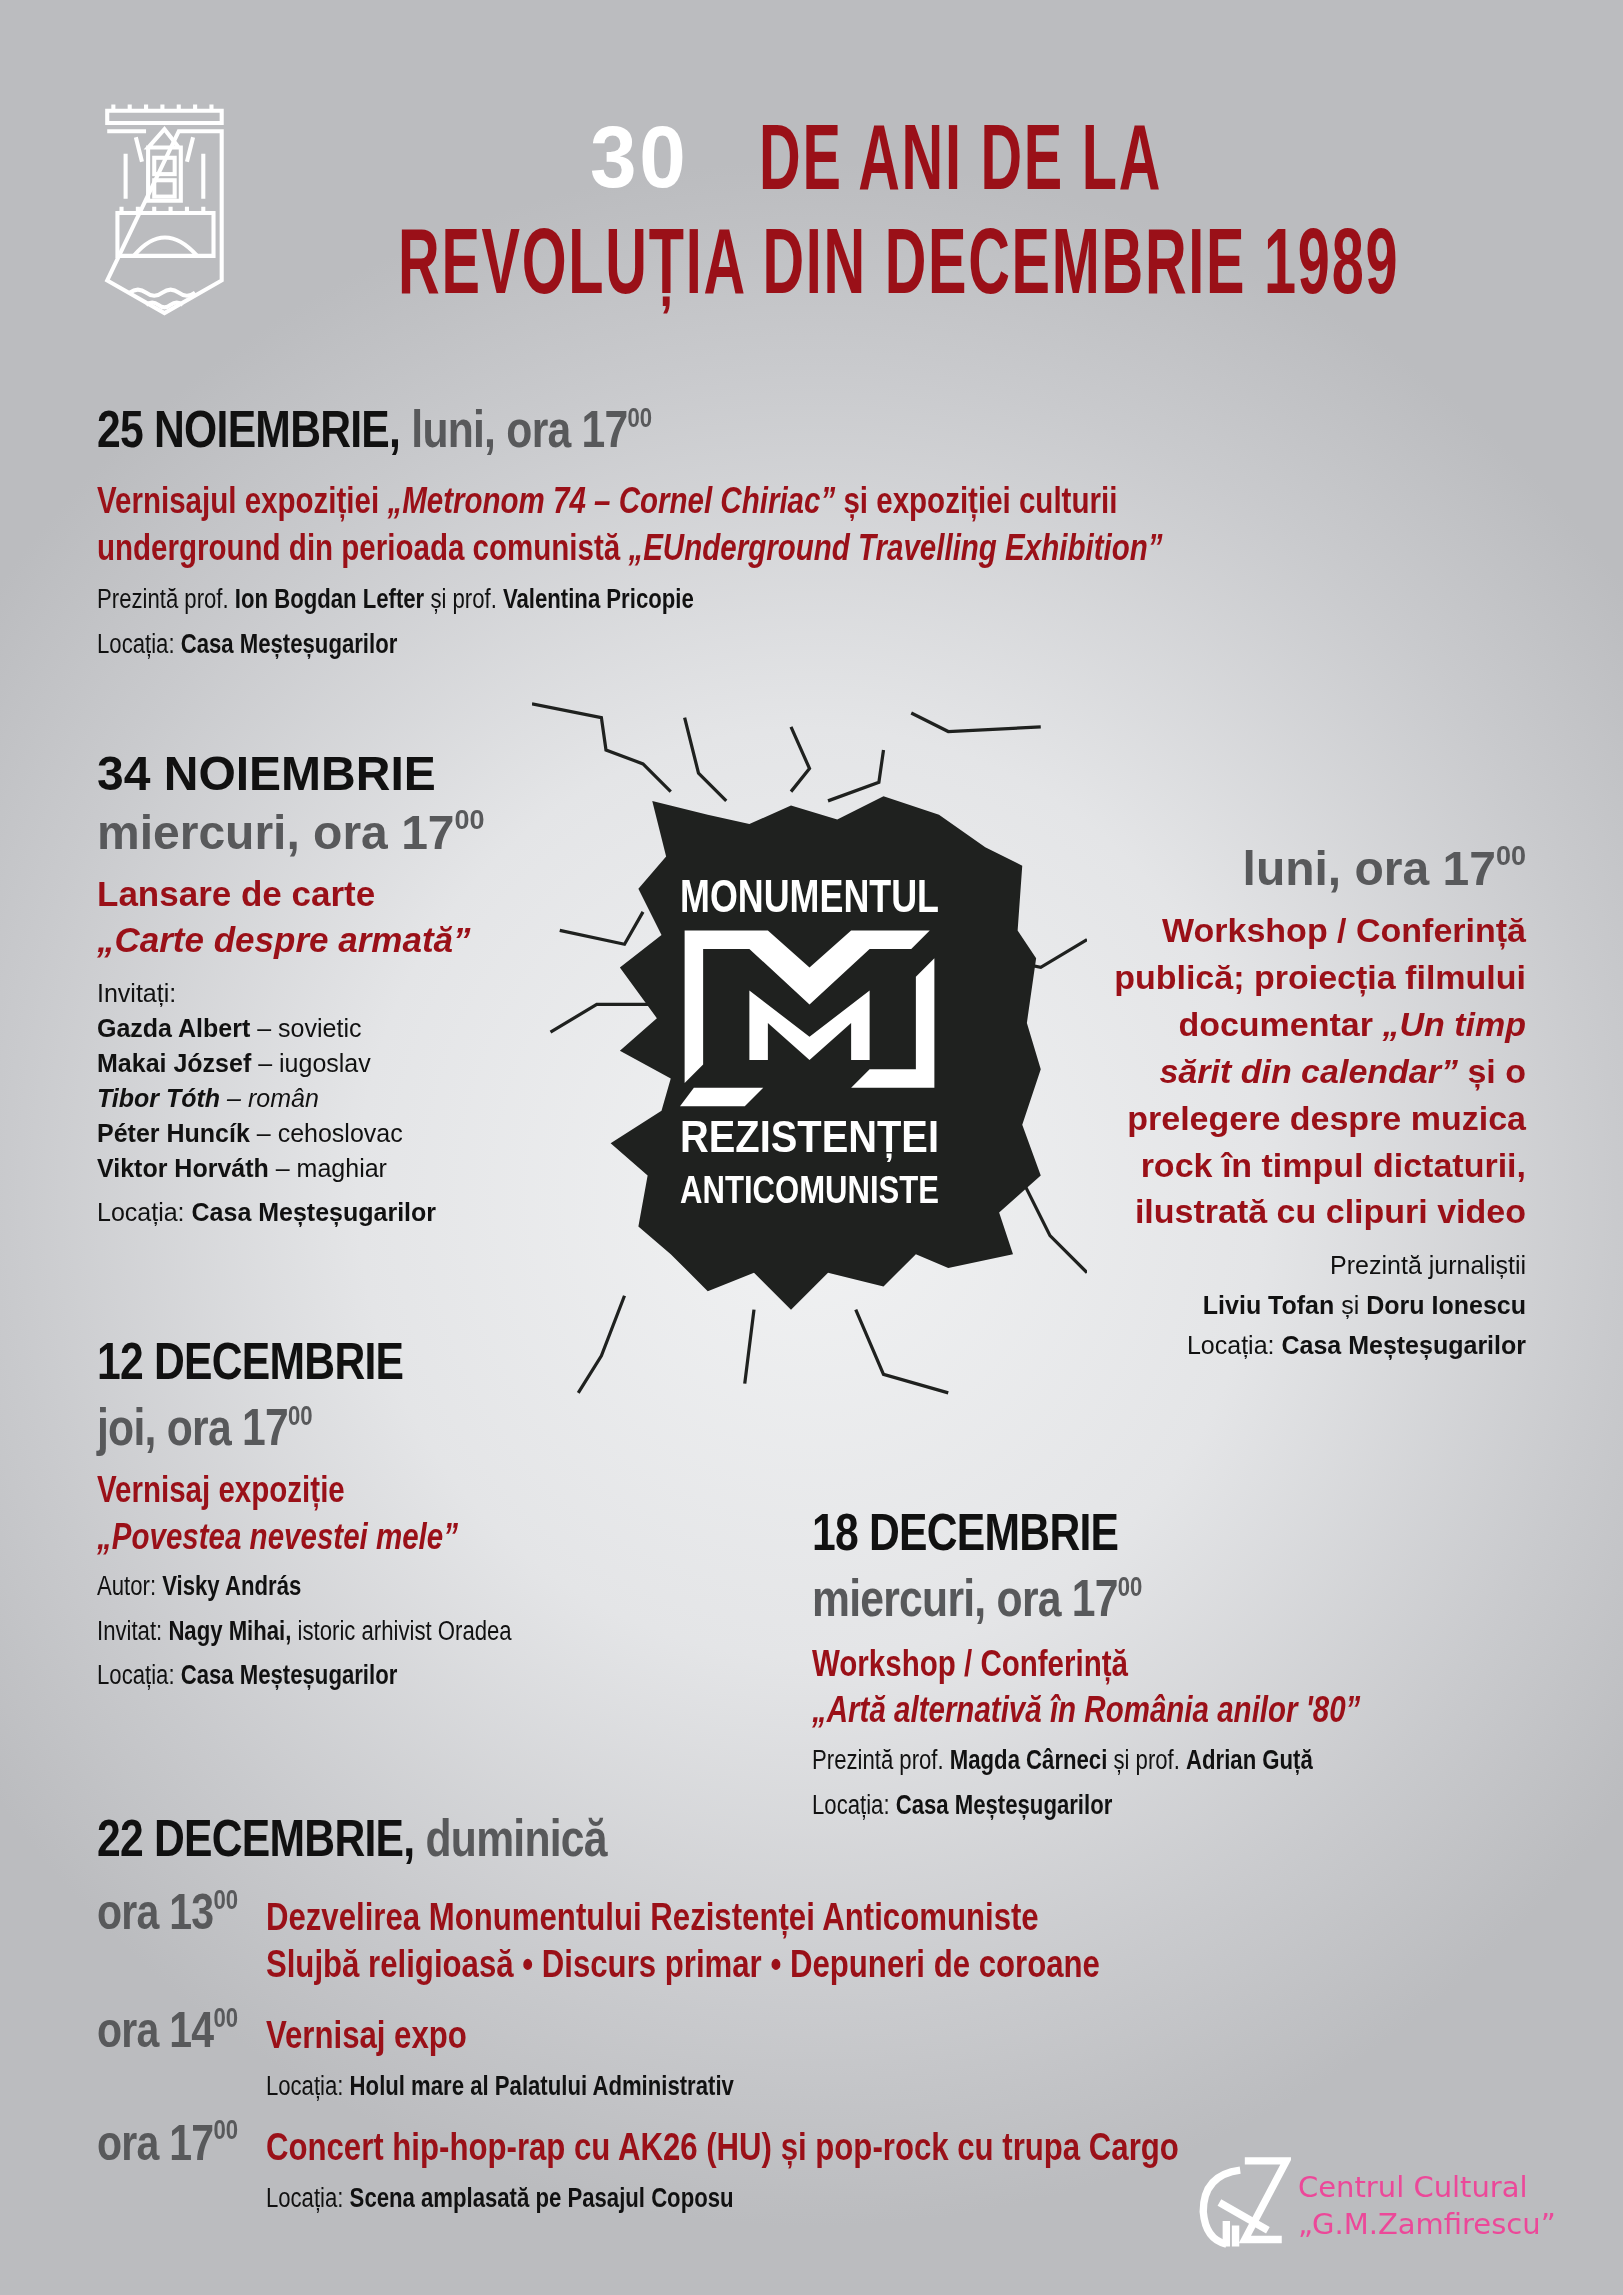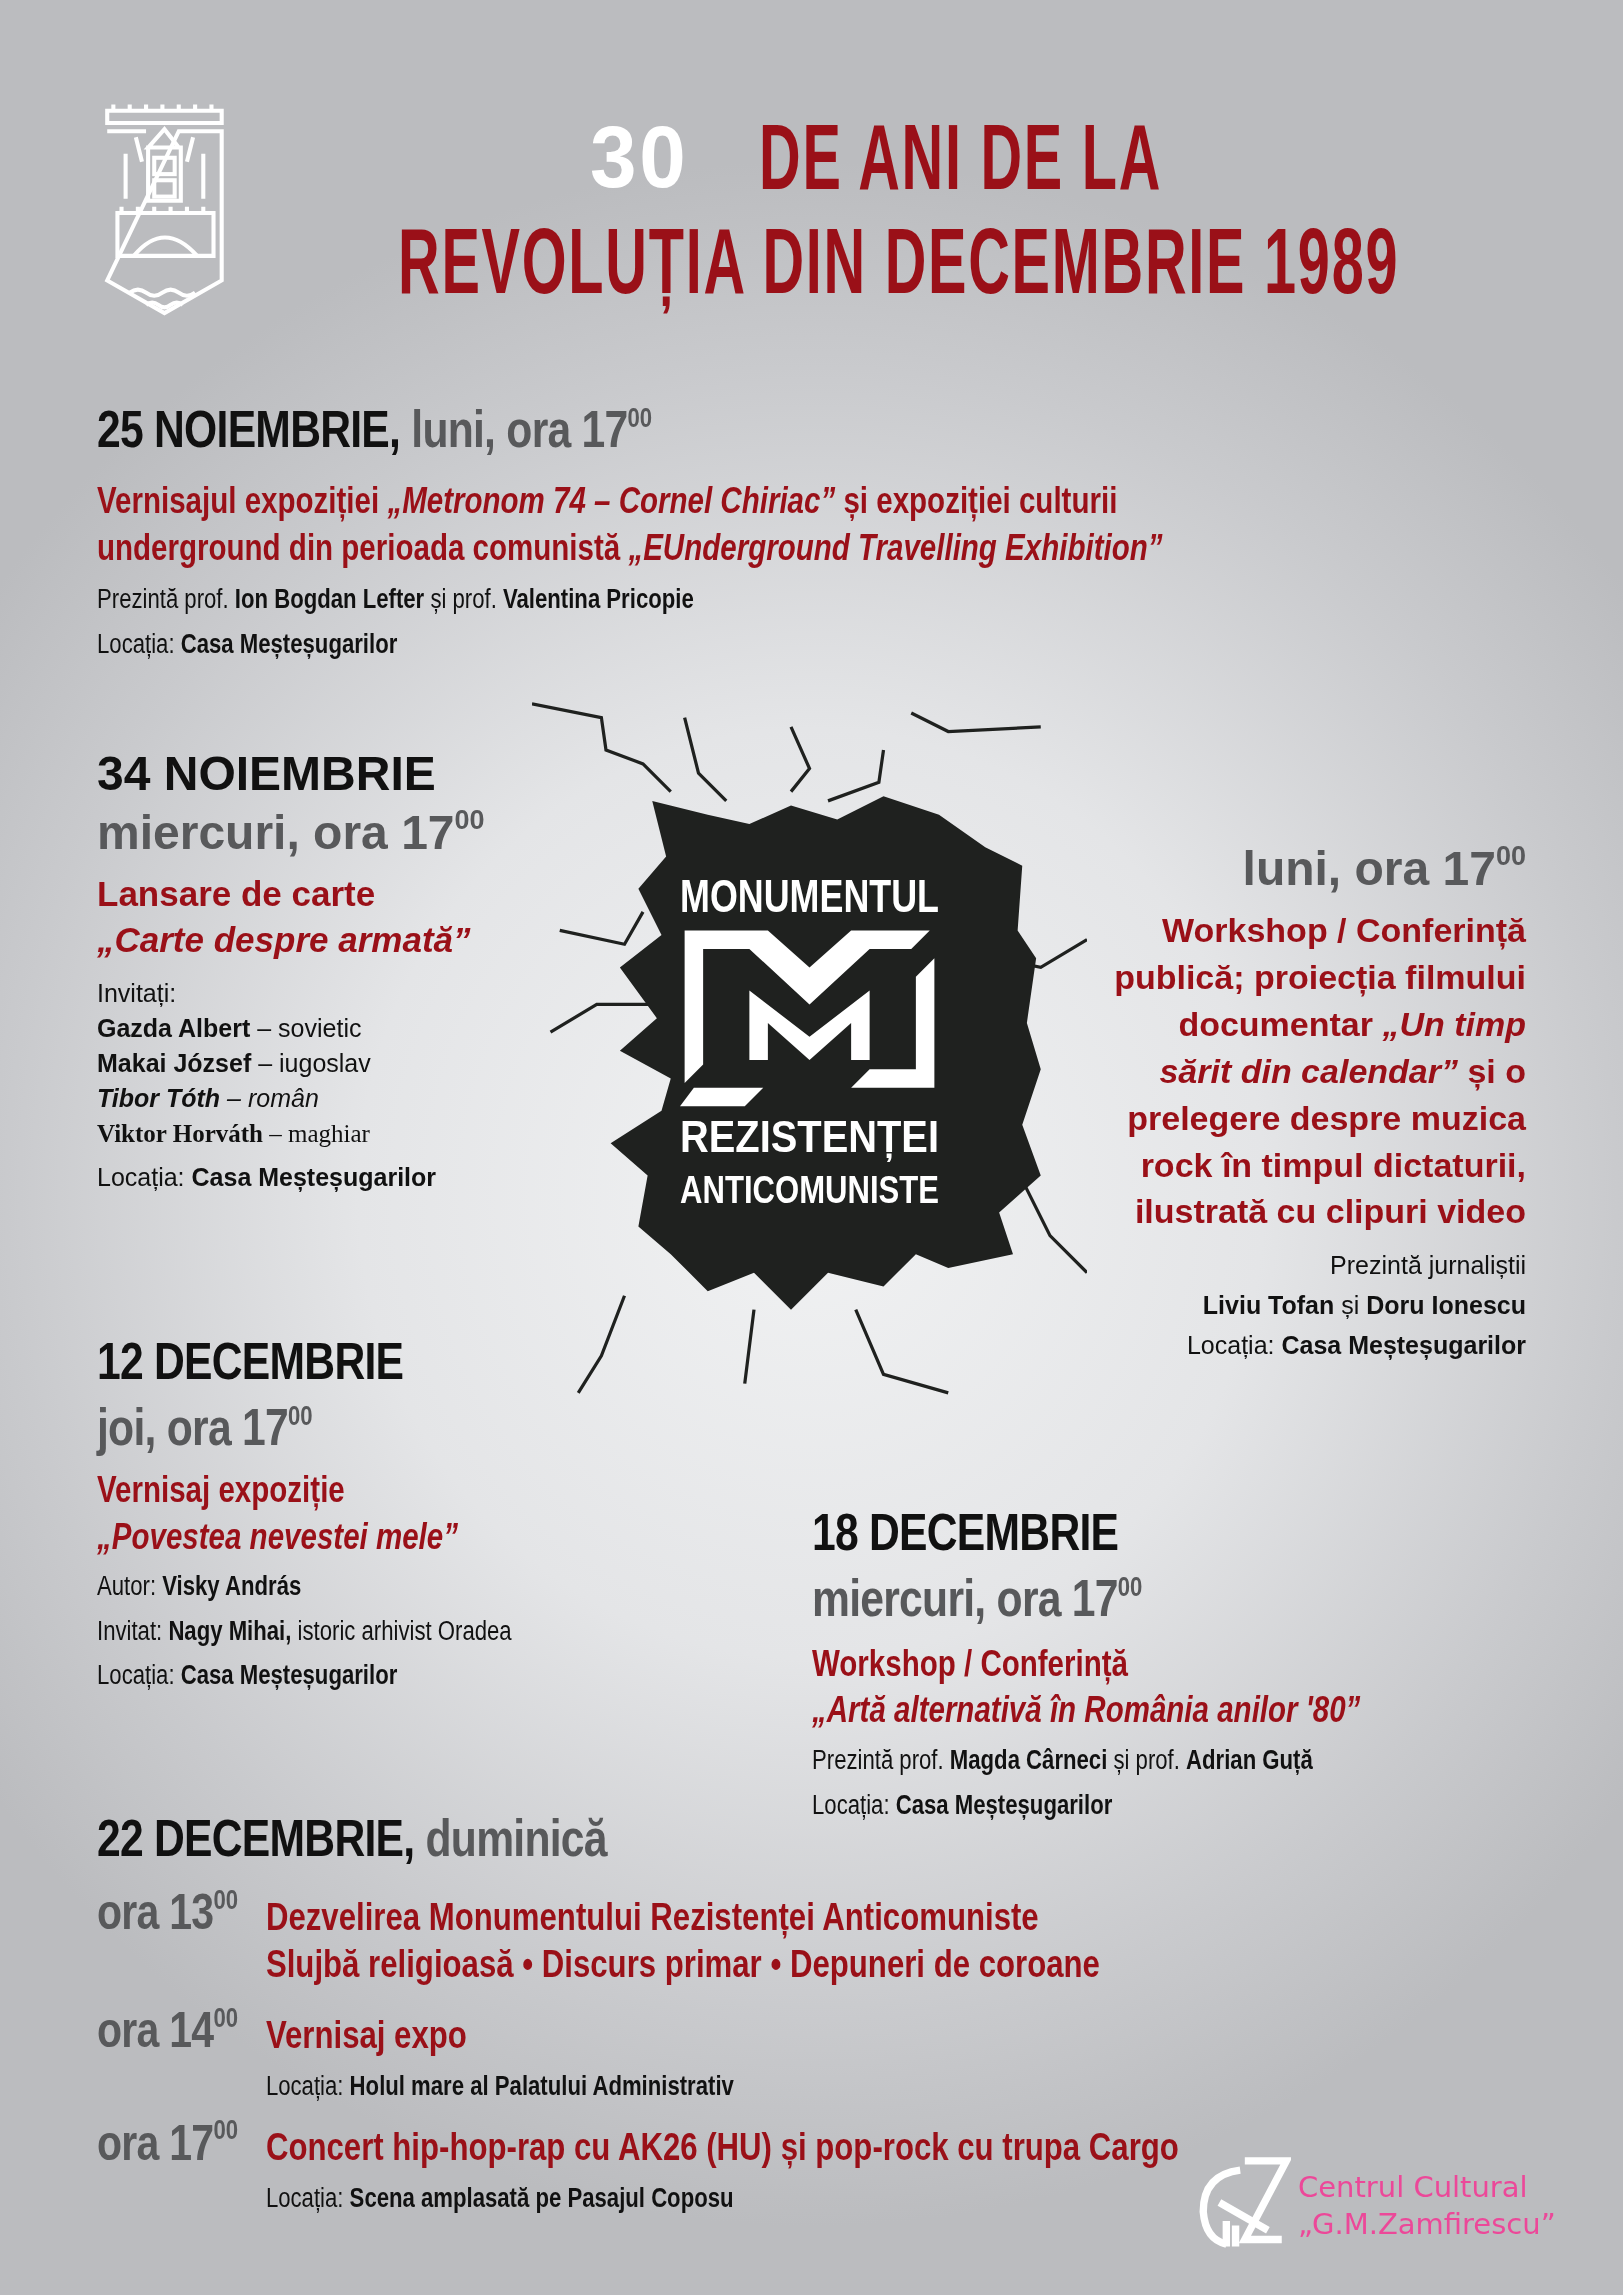--- a/index.html
+++ b/index.html
@@ -116,21 +116,22 @@
 <section class="abs s2">
   <div class="date" style="font-size:48px;letter-spacing:0;">34 NOIEMBRIE</div>
   <div class="date day" style="font-size:48px;letter-spacing:0;margin-top:11px;"><span>miercuri, ora 17</span><sup class="t">00</sup></div>
   <div class="ev red" style="font-size:35px;margin-top:14px;">Lansare de carte</div>
   <div class="ev red it" style="font-size:35px;">„Carte despre armată”</div>
   <div class="info" style="font-size:25px;margin-top:14px;line-height:1.4;">Invitați:</div>
   <div>
     <div class="info" style="font-size:25px;line-height:1.4;"><b>Gazda Albert</b><span> – sovietic</span></div>
     <div class="info" style="font-size:25px;line-height:1.4;"><b>Makai József</b><span> – iugoslav</span></div>
     <div class="info" style="font-size:25px;line-height:1.4;font-style:italic;"><b>Tibor Tóth</b><span> – român</span></div>
-    <div class="info" style="font-size:25px;line-height:1.4;font-family:Liberation Serif, serif;"><b>Viktor Horváth</b><span> – maghiar</span></div>
+    <div class="info" style="font-size:25px;line-height:1.4;"><b>Péter Huncík</b><span> – cehoslovac</span></div>
+    <div class="info" style="font-size:25px;line-height:1.4;"><b>Viktor Horváth</b><span> – maghiar</span></div>
   </div>
   <div class="info" style="font-size:25px;margin-top:5.6px;"><span>Locația: </span><b>Casa Meșteșugarilor</b></div>
 </section>
 
 <section class="abs s3">
   <div class="date day" style="font-size:48px;letter-spacing:0;margin-top:21px;"><span>luni, ora 17</span><sup class="t">00</sup></div>
   <div class="ev red" style="font-size:34px;line-height:1.38;margin-top:14px;">
     <div>Workshop / Conferință</div>
     <div>publică; proiecția filmului</div>
     <div><span>documentar </span><span class="it">„Un timp</span></div>

